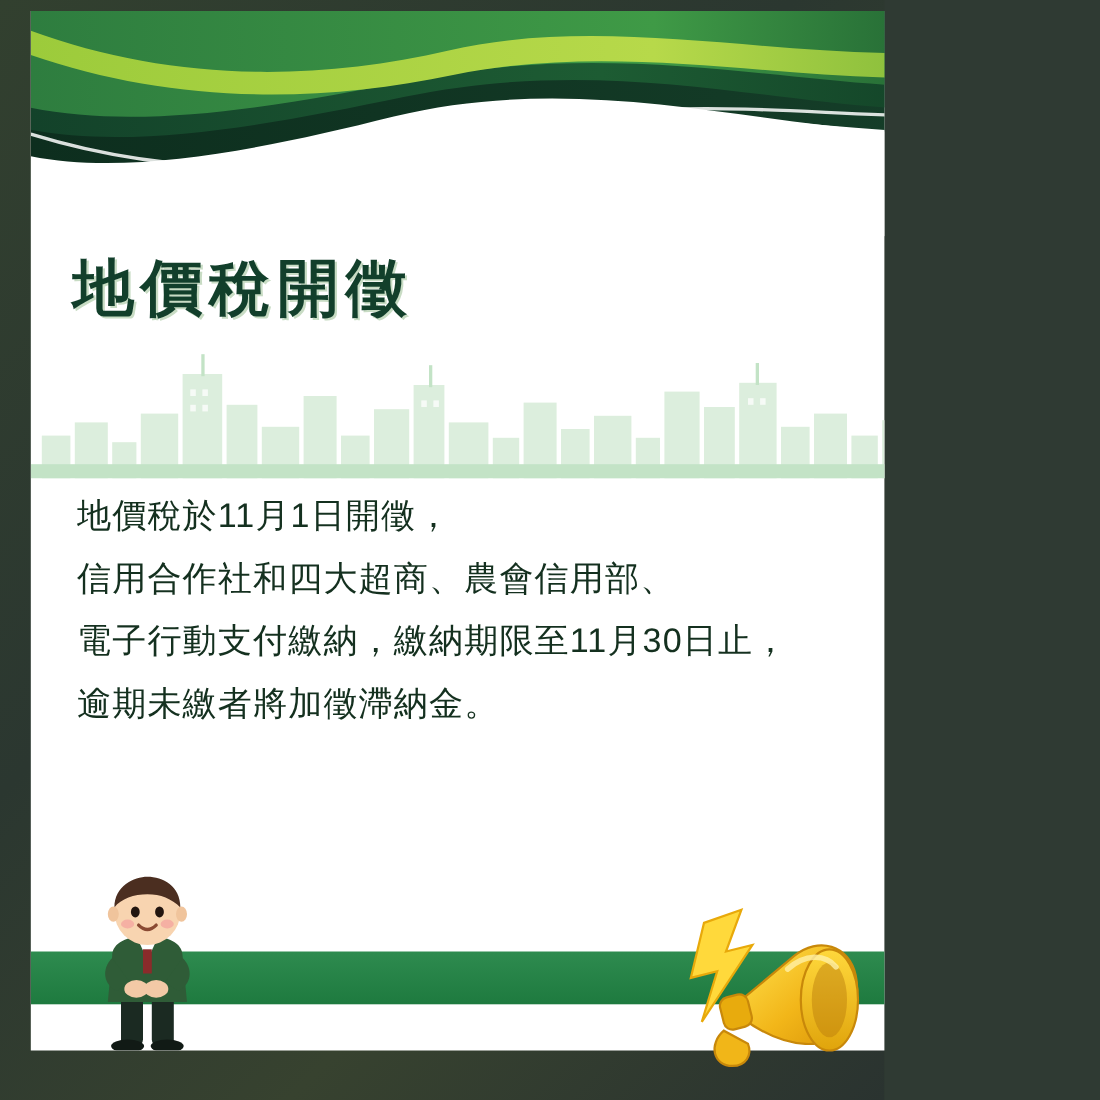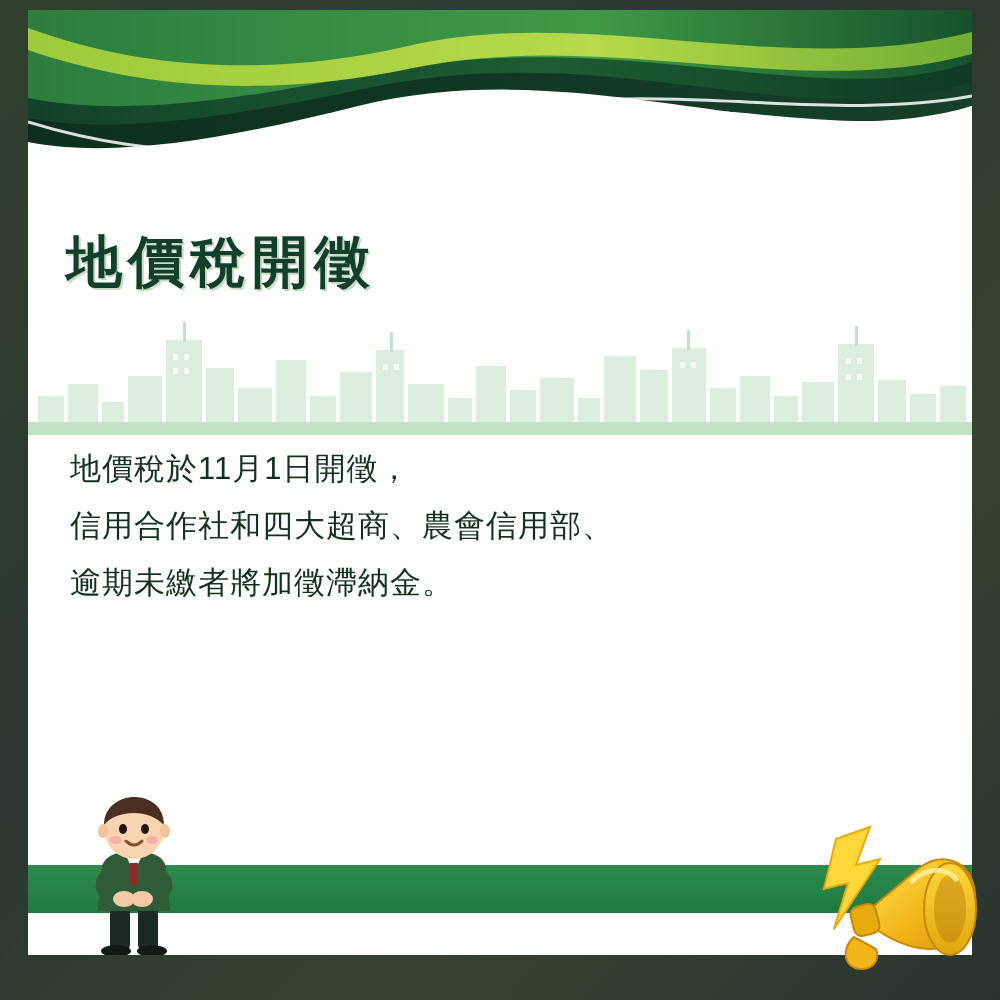--- a/index.html
+++ b/index.html
@@ -9,21 +9,21 @@
   }
   body {
     width: 1000px;
     height: 1000px;
     overflow: hidden;
     font-family: "Liberation Sans", sans-serif;
   }
 
   #poster {
     position: relative;
-    width: 1000px;
+    width: 804px;
     height: 1000px;
     background: #2e3a31;
     overflow: hidden;
   }
 
   
   .frame-bg {
     position: absolute;
     inset: 0;
     background:
@@ -230,20 +230,21 @@
             <rect x="829" y="48" width="5" height="6"></rect>
           <rect x="818" y="64" width="5" height="6"></rect>
             <rect x="829" y="64" width="5" height="6"></rect>
         </g>
       </svg>
     </div>
 
     <div class="body-text">
       <div class="line">地價稅於11月1日開徵，</div>
       <div class="line">信用合作社和四大超商、農會信用部、</div>
+      <div class="line">電子行動支付繳納，繳納期限至11月30日止，</div>
       <div class="line">逾期未繳者將加徵滯納金。</div>
     </div>
 
     <div class="footer-bar"></div>
 
     <div class="mascot">
       <svg width="120" height="160" viewBox="0 0 120 160" xmlns="http://www.w3.org/2000/svg" aria-hidden="true">
 
         <rect x="34" y="108" width="20" height="48" rx="6" fill="#1b2a22"></rect>
         <rect x="62" y="108" width="20" height="48" rx="6" fill="#1b2a22"></rect>

